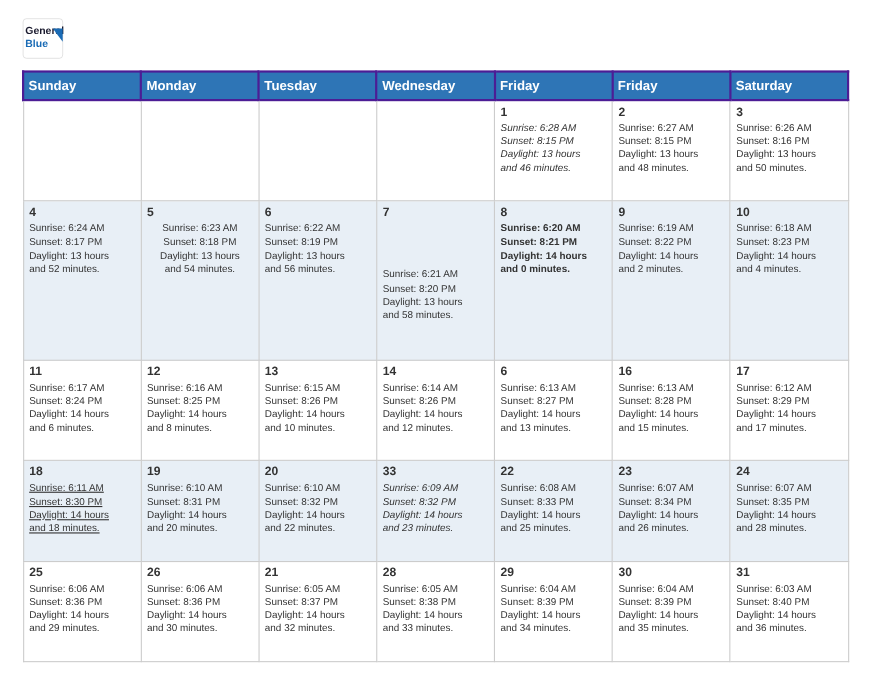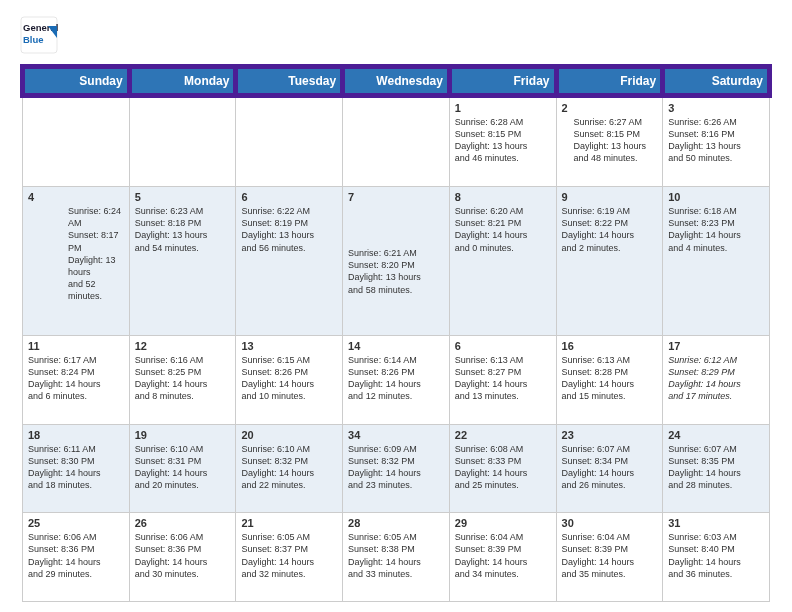--- a/index.html
+++ b/index.html
@@ -46,22 +46,22 @@
       border-collapse: collapse;
       width: 100%;
       table-layout: fixed;
     }
     .calendar th {
       background: #2e75b6;
       color: #fff;
       font-size: 12px;
       font-weight: bold;
       padding: 5px 4px;
-      text-align: right;
-      border: 5px solid #4c1d95;
+      text-align: left;
+      border: 2px solid #4c1d95;
     }
     .calendar td {
       vertical-align: top;
       border: 1px solid #ccc;
       padding: 4px 5px;
       font-size: 9.5px;
       color: #333;
       background: #fff;
     }
     .calendar tr:nth-child(even) td {
@@ -120,72 +120,72 @@
         </tr>
     </thead>
     <tbody id="calendar-body">
     <tr class="row-odd">
           <td class="empty-cell"></td>
           <td class="empty-cell"></td>
           <td class="empty-cell"></td>
           <td class="empty-cell"></td>
           <td>
             <span class="day-num">1</span>
-            <div class="day-info" style="white-space: pre-line;">Sunrise: 6:28 AM
+            <div class="day-info" style="white-space: pre-line; font-style: italic;">Sunrise: 6:28 AM
 Sunset: 8:15 PM
 Daylight: 13 hours
 and 46 minutes.</div>
           </td>
           <td>
             <span class="day-num">2</span>
-            <div class="day-info" style="white-space: pre-line; margin-left: 12px;">Sunrise: 6:27 AM
+            <div class="day-info" style="white-space: pre-line;">Sunrise: 6:27 AM
 Sunset: 8:15 PM
 Daylight: 13 hours
 and 48 minutes.</div>
           </td>
           <td>
             <span class="day-num">3</span>
             <div class="day-info" style="white-space: pre-line;">Sunrise: 6:26 AM
 Sunset: 8:16 PM
 Daylight: 13 hours
 and 50 minutes.</div>
           </td>
         </tr>
         <tr class="row-even">
           <td>
             <span class="day-num">4</span>
-            <div class="day-info" style="white-space: pre-line; margin-left: 40px;">Sunrise: 6:24 AM
+            <div class="day-info" style="white-space: pre-line;">Sunrise: 6:24 AM
 Sunset: 8:17 PM
 Daylight: 13 hours
 and 52 minutes.</div>
           </td>
           <td>
             <span class="day-num">5</span>
-            <div class="day-info" style="white-space: pre-line;">Sunrise: 6:23 AM
+            <div class="day-info" style="white-space: pre-line; text-align: center;">Sunrise: 6:23 AM
 Sunset: 8:18 PM
 Daylight: 13 hours
 and 54 minutes.</div>
           </td>
           <td>
             <span class="day-num">6</span>
             <div class="day-info" style="white-space: pre-line;">Sunrise: 6:22 AM
 Sunset: 8:19 PM
 Daylight: 13 hours
 and 56 minutes.</div>
           </td>
           <td>
             <span class="day-num">7</span>
             <div class="day-info" style="white-space: pre-line; margin-top: 44px;">Sunrise: 6:21 AM
 Sunset: 8:20 PM
 Daylight: 13 hours
 and 58 minutes.</div>
           </td>
           <td>
             <span class="day-num">8</span>
-            <div class="day-info" style="white-space: pre-line;">Sunrise: 6:20 AM
+            <div class="day-info" style="white-space: pre-line; font-weight: bold;">Sunrise: 6:20 AM
 Sunset: 8:21 PM
 Daylight: 14 hours
 and 0 minutes.</div>
           </td>
           <td>
             <span class="day-num">9</span>
             <div class="day-info" style="white-space: pre-line;">Sunrise: 6:19 AM
 Sunset: 8:22 PM
 Daylight: 14 hours
 and 2 minutes.</div>
@@ -236,51 +236,51 @@
           </td>
           <td>
             <span class="day-num">16</span>
             <div class="day-info" style="white-space: pre-line;">Sunrise: 6:13 AM
 Sunset: 8:28 PM
 Daylight: 14 hours
 and 15 minutes.</div>
           </td>
           <td>
             <span class="day-num">17</span>
-            <div class="day-info" style="white-space: pre-line; font-style: italic;">Sunrise: 6:12 AM
+            <div class="day-info" style="white-space: pre-line;">Sunrise: 6:12 AM
 Sunset: 8:29 PM
 Daylight: 14 hours
 and 17 minutes.</div>
           </td>
         </tr>
         <tr class="row-even">
           <td>
             <span class="day-num">18</span>
-            <div class="day-info" style="white-space: pre-line;">Sunrise: 6:11 AM
+            <div class="day-info" style="white-space: pre-line; text-decoration: underline;">Sunrise: 6:11 AM
 Sunset: 8:30 PM
 Daylight: 14 hours
 and 18 minutes.</div>
           </td>
           <td>
             <span class="day-num">19</span>
             <div class="day-info" style="white-space: pre-line;">Sunrise: 6:10 AM
 Sunset: 8:31 PM
 Daylight: 14 hours
 and 20 minutes.</div>
           </td>
           <td>
             <span class="day-num">20</span>
             <div class="day-info" style="white-space: pre-line;">Sunrise: 6:10 AM
 Sunset: 8:32 PM
 Daylight: 14 hours
 and 22 minutes.</div>
           </td>
           <td>
-            <span class="day-num">34</span>
-            <div class="day-info" style="white-space: pre-line;">Sunrise: 6:09 AM
+            <span class="day-num">33</span>
+            <div class="day-info" style="white-space: pre-line; font-style: italic;">Sunrise: 6:09 AM
 Sunset: 8:32 PM
 Daylight: 14 hours
 and 23 minutes.</div>
           </td>
           <td>
             <span class="day-num">22</span>
             <div class="day-info" style="white-space: pre-line;">Sunrise: 6:08 AM
 Sunset: 8:33 PM
 Daylight: 14 hours
 and 25 minutes.</div>

